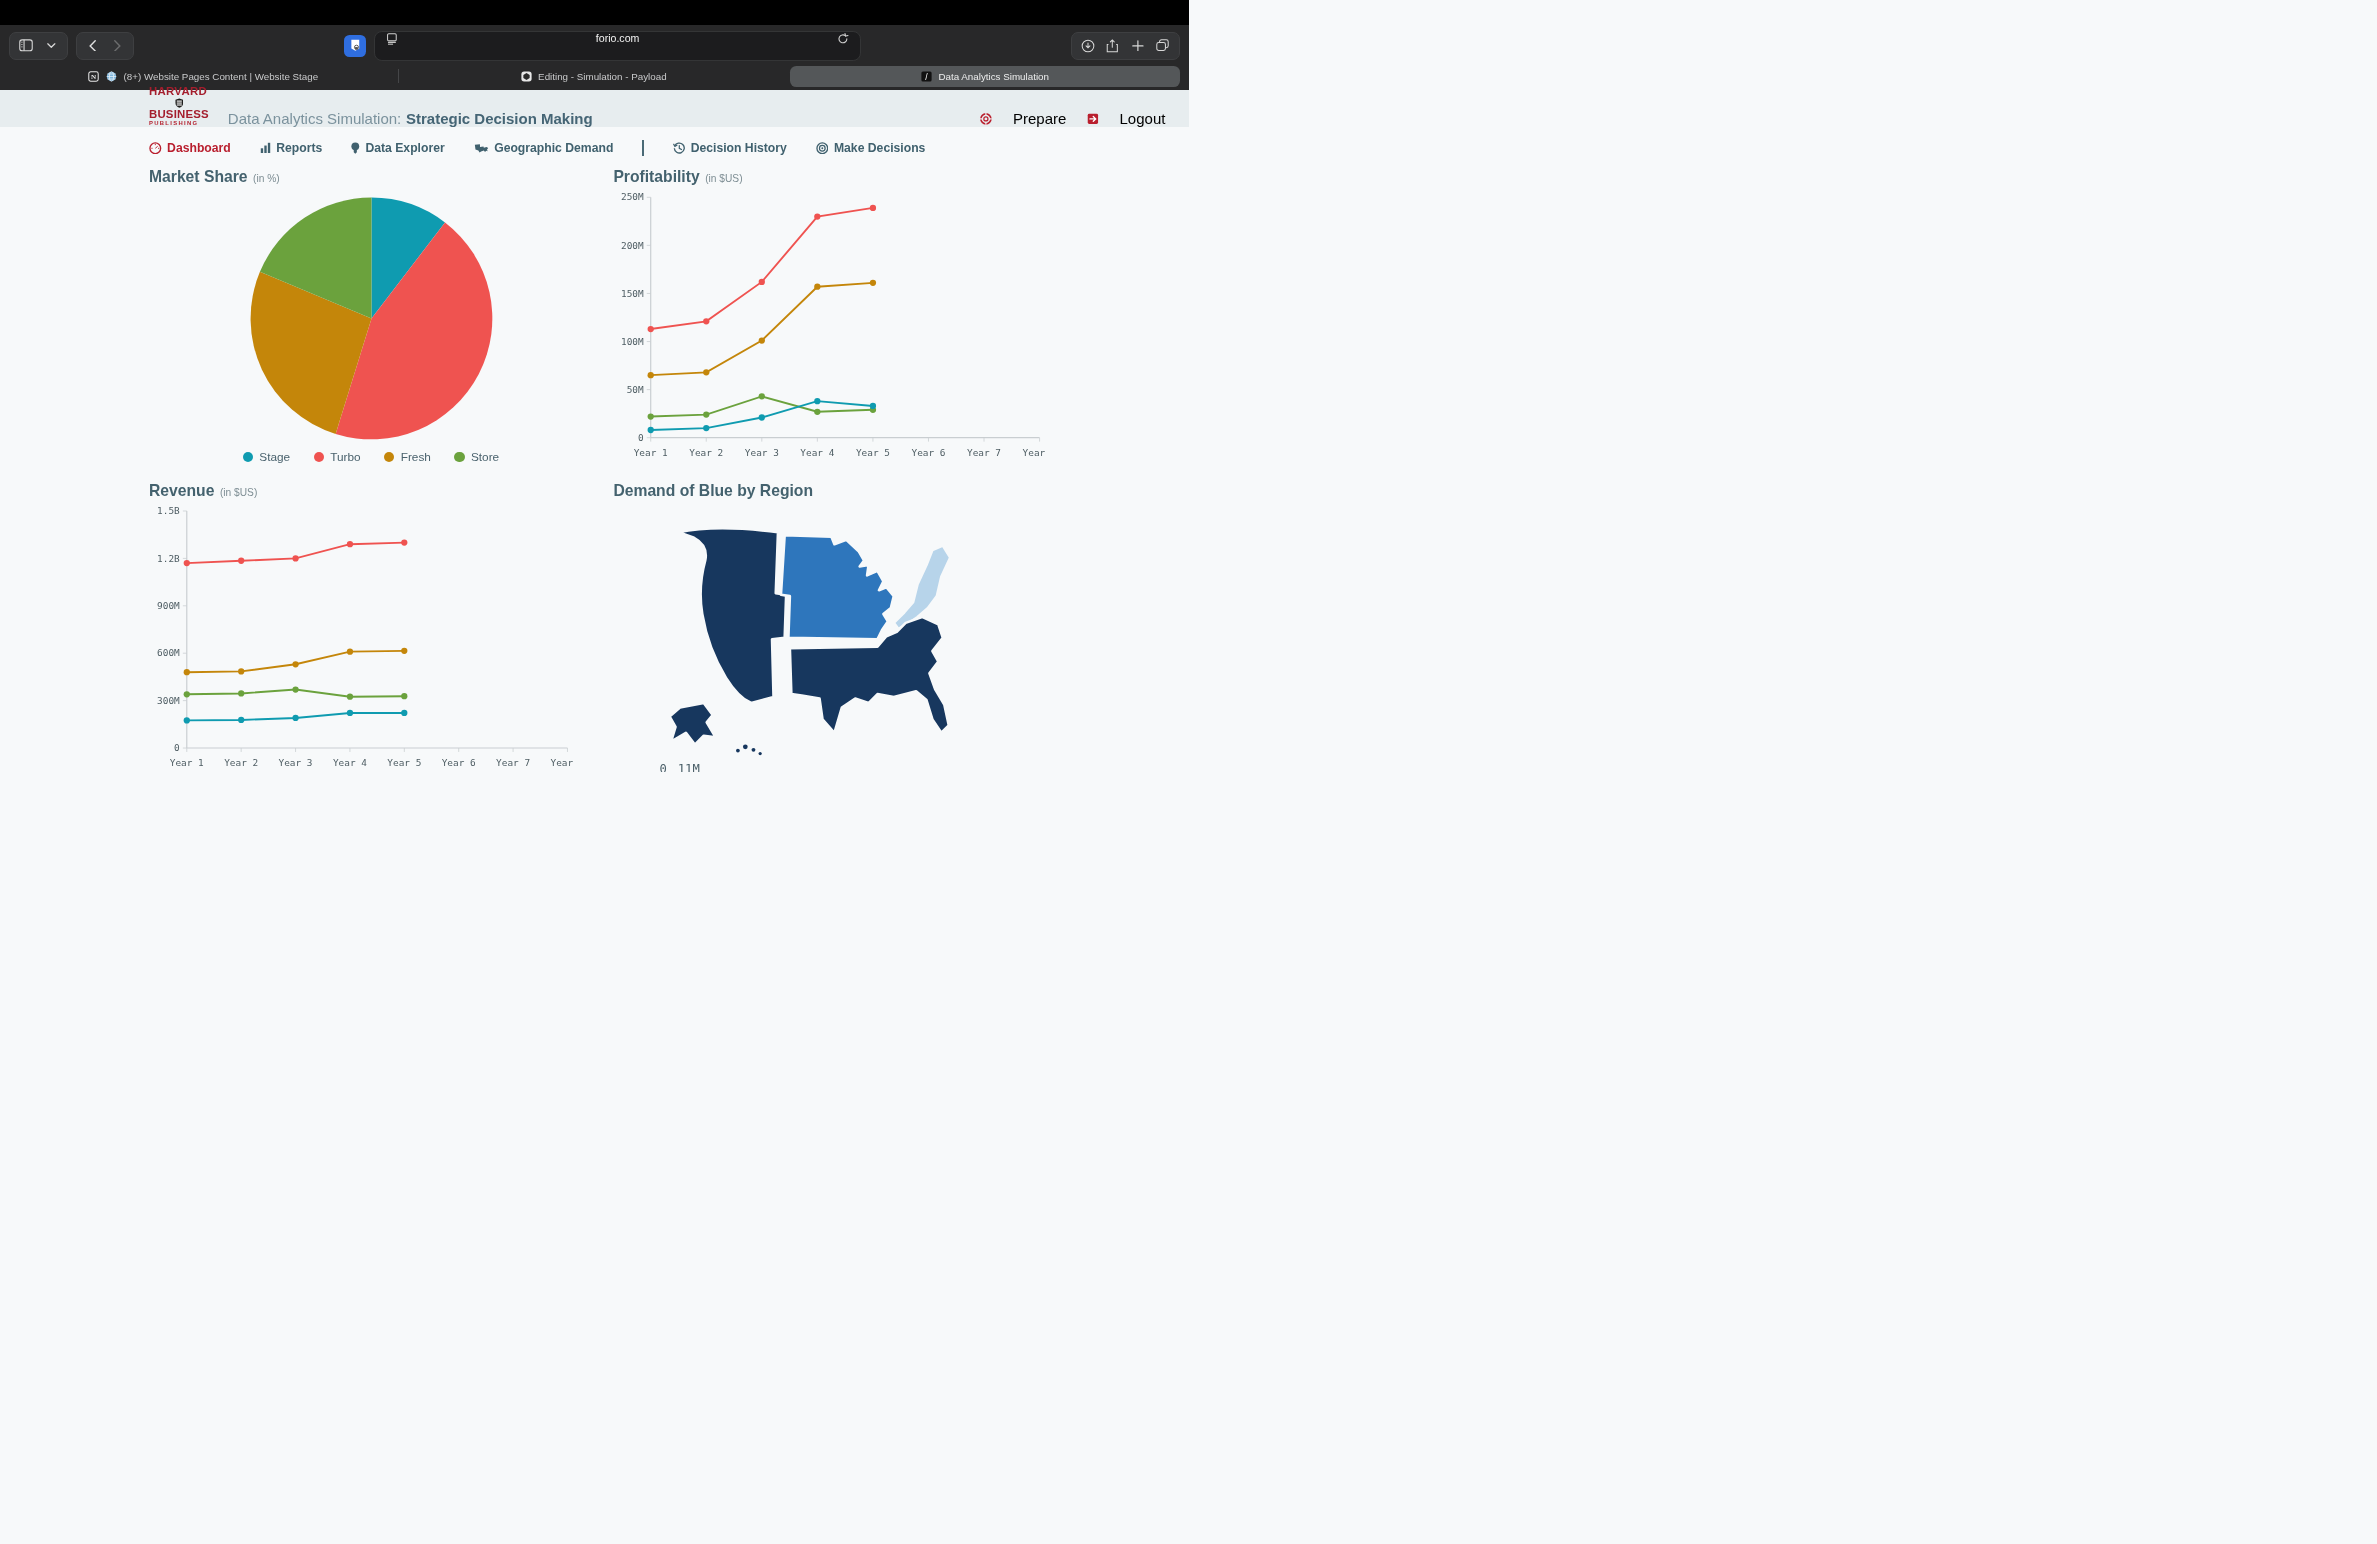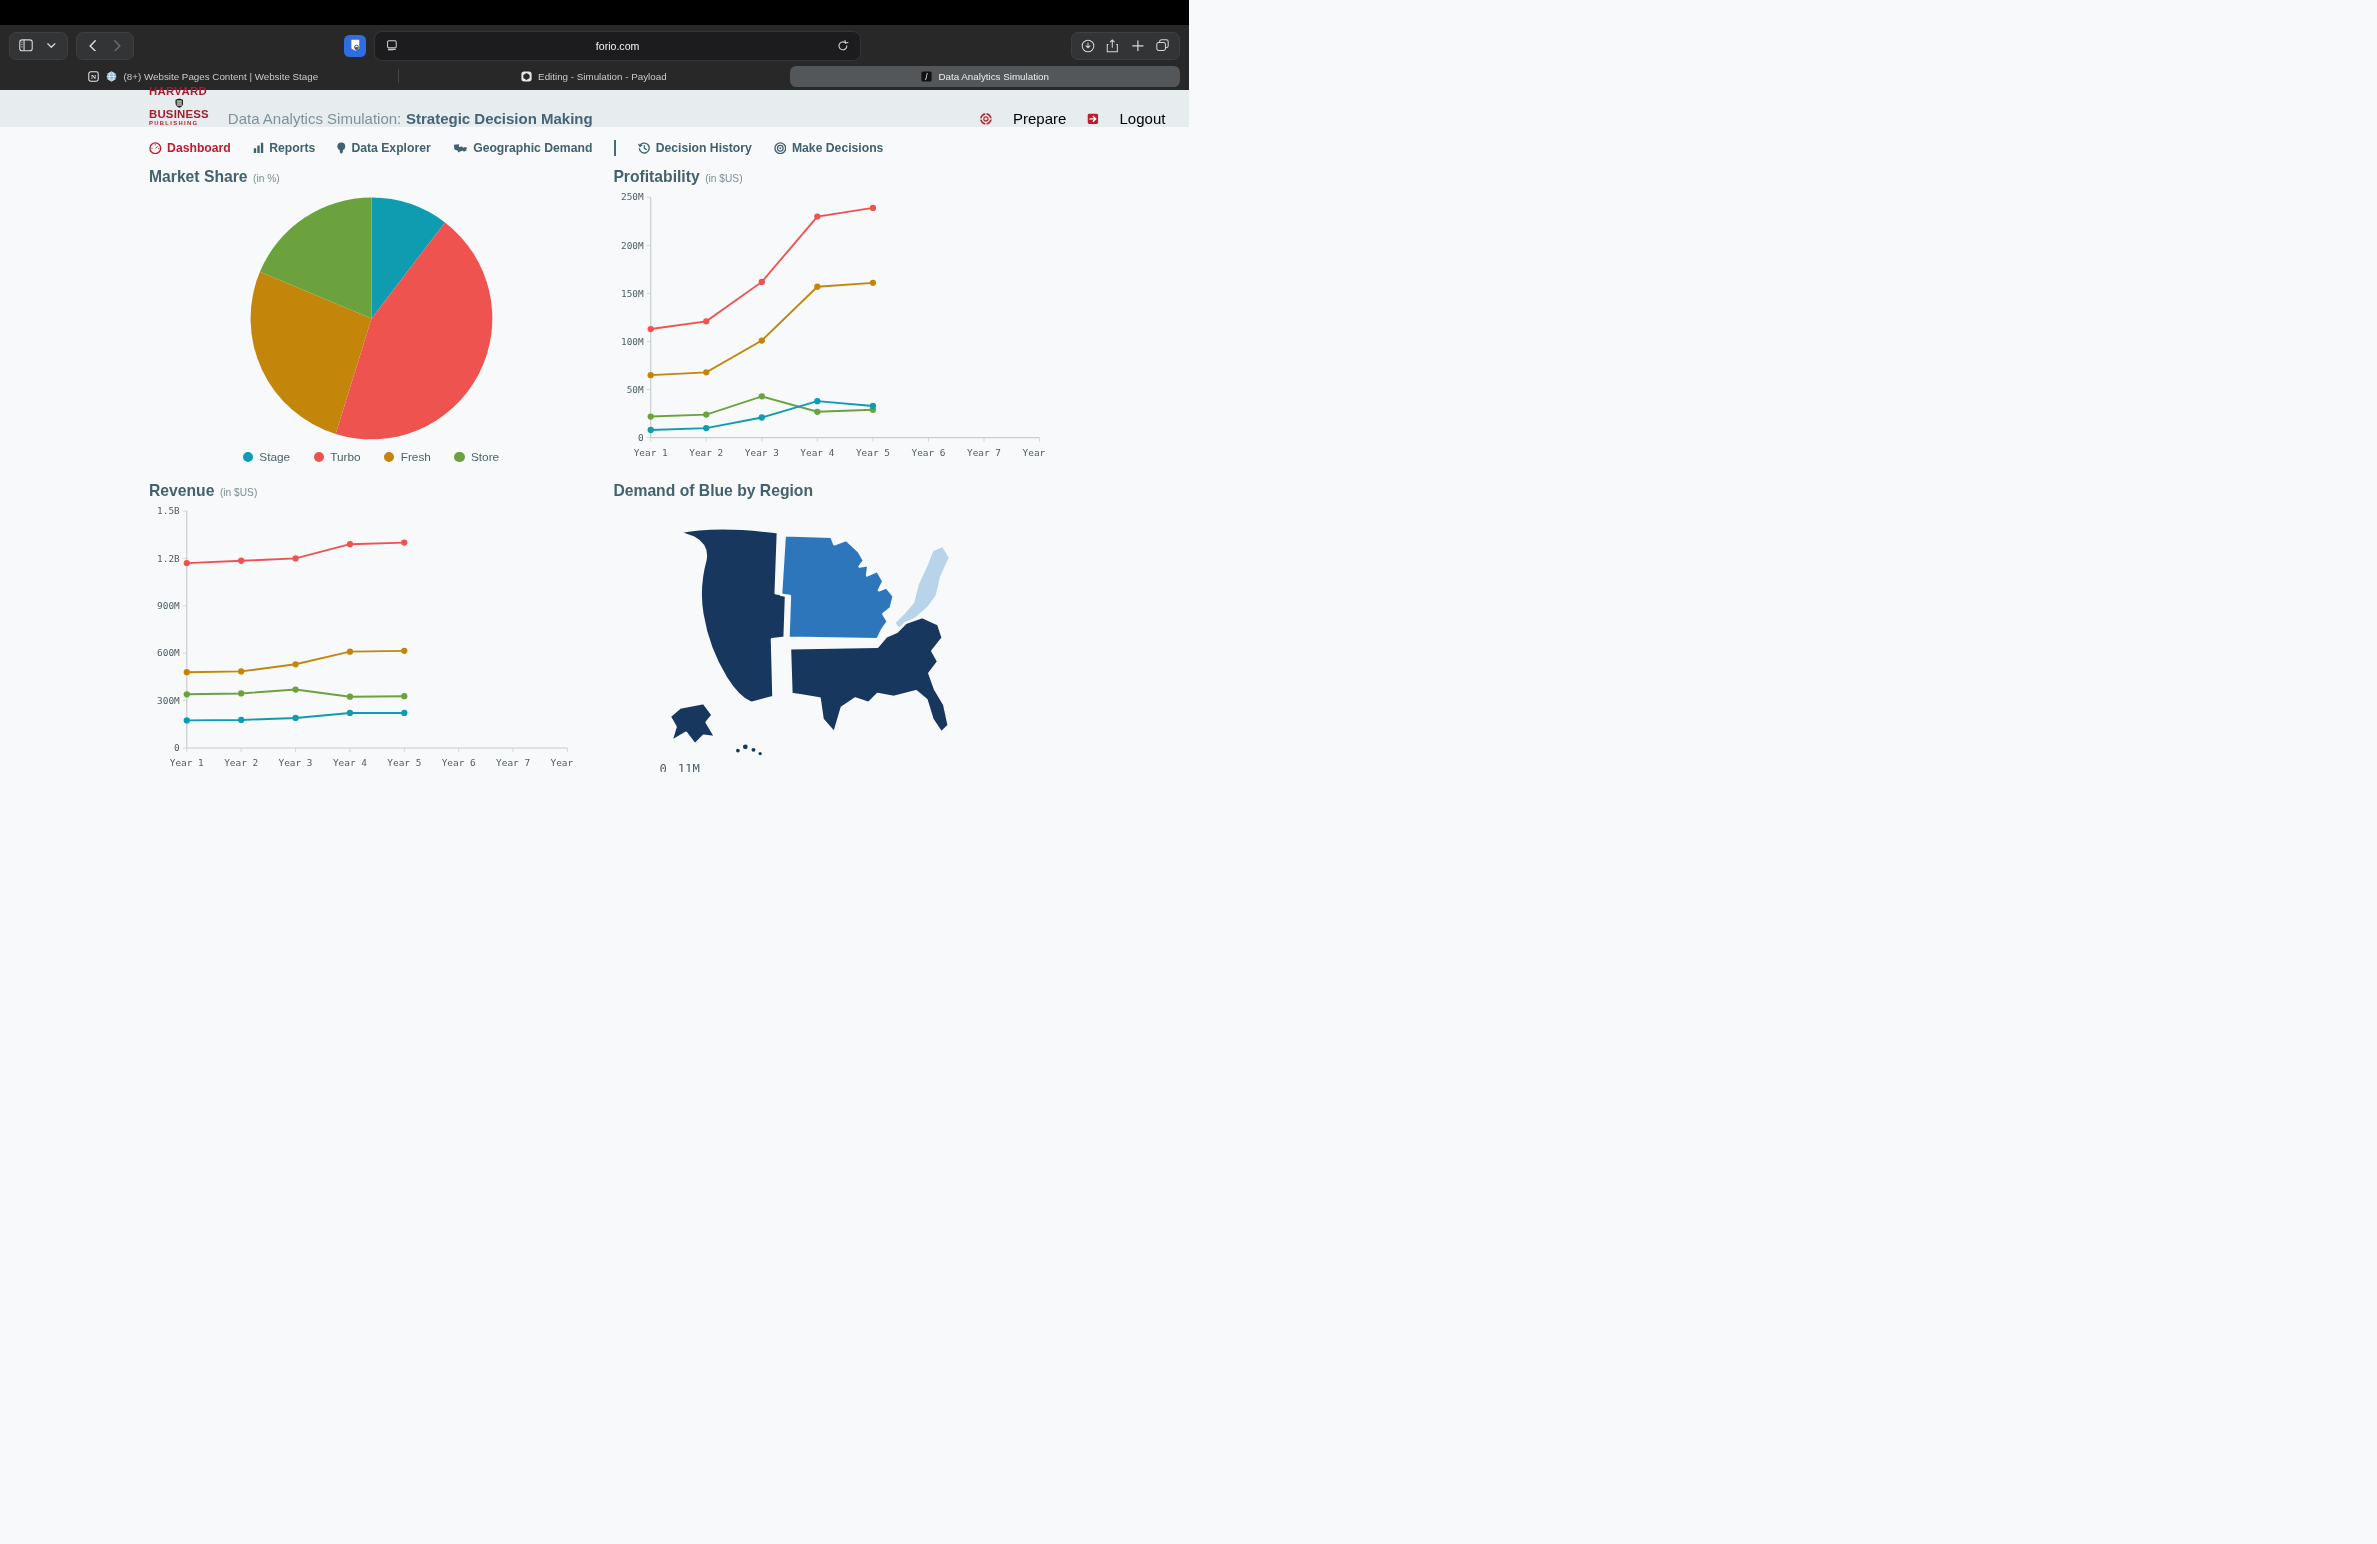--- a/index.html
+++ b/index.html
@@ -10,21 +10,21 @@
   .menubar { height:25px; background:#000; }
   .toolbar { height:41px; background:#282829; display:flex; align-items:center; padding:0 9.4px; gap:7.9px; }
   .pill { background:#333436; border:0.8px solid #3e3f41; border-radius:7px; height:28px;
           display:flex; align-items:center; padding:0 7.9px; gap:9.4px; }
   .tb-icon { width:15.7px; height:15.7px; display:flex; align-items:center; justify-content:center; }
   .tb-icon svg { display:block; }
   .spacer { flex:1; }
   .ext-btn { width:22px; height:22px; border-radius:5.5px; background:#2f6ee0;
              display:flex; align-items:center; justify-content:center; }
   .addressbar { width:487px; height:30px; background:#1c1c1e; border:0.8px solid #343536; border-radius:7.9px;
-                display:flex; align-items:center; padding:0 9.4px; position:relative; }
+                display:flex; align-items:flex-start; padding:0 9.4px; position:relative; }
   .url { position:absolute; left:0; right:0; text-align:center; color:#f2f2f2; font-size:10.6px; }
   .addr-right { margin-left:auto; }
 
   .tabbar { height:24.4px; background:#282829; display:flex; align-items:stretch; padding:0 7.9px 3.9px; }
   .tab { flex:1; display:flex; align-items:center; justify-content:center; gap:5.5px;
          color:#c9cacb; font-size:9.8px; position:relative; }
   .tab.active { background:#545759; border-radius:6.3px; color:#eceded; margin:0 1.6px; }
   .tab-sep { width:0.8px; background:#454648; margin:3.1px 0; }
   .fav { width:12.6px; height:12.6px; display:flex; align-items:center; justify-content:center; flex:none; }
   .tab-label { white-space:nowrap; overflow:hidden; text-overflow:ellipsis; }
@@ -35,21 +35,21 @@
   .hbp1 { color:#a41e2d; font-weight:bold; font-size:11.4px; letter-spacing:0.3px; }
   .hbp-row { display:flex; align-items:center; gap:1.6px;flex-direction:column; }
   .hbp2 { color:#a41e2d; font-weight:bold; font-size:11.4px; letter-spacing:0.2px; }
   .hbp3 { color:#b52330; font-size:5.9px; font-weight:bold; letter-spacing:1.3px; margin-top:0.8px; }
   .sim-title { font-size:15px; color:#7b929d; }
   .sim-title b { color:#456575; font-weight:600; margin-left:4.7px; }
   .header-actions { margin-left:auto; display:flex; gap:20.4px; align-items:center; }
   .hlink { display:flex; align-items:center; gap:21px; color:#000000; font-size:15px; cursor:pointer; }
 
   
-  .navbar { display:flex; align-items:center; gap:22px; padding:12.6px 0 9.4px 149px; }
+  .navbar { display:flex; align-items:center; gap:29px; padding:12.6px 0 9.4px 149px; }
   .nav-item { display:flex; align-items:center; gap:5.5px; color:#40616e; font-size:12.2px; font-weight:600; cursor:pointer; }
   .nav-item.active { color:#b91f2e; }
   .nav-sep { width:1.2px; height:15.7px; background:#4a6a76; }
 
   
   .content { display:grid; grid-template-columns:444px 1fr; column-gap:20.4px; row-gap:7.9px; padding:3.1px 134px 0 149px; }
   .card-title { display:flex; align-items:baseline; }
   .card-title h2 { font-size:15.7px; font-weight:700; color:#44626e; }
   .card-title .unit { font-size:10.2px; color:#7d8d93; margin-left:5.5px; }
   .pie-wrap { display:flex; justify-content:center; margin-top:9.4px; }

